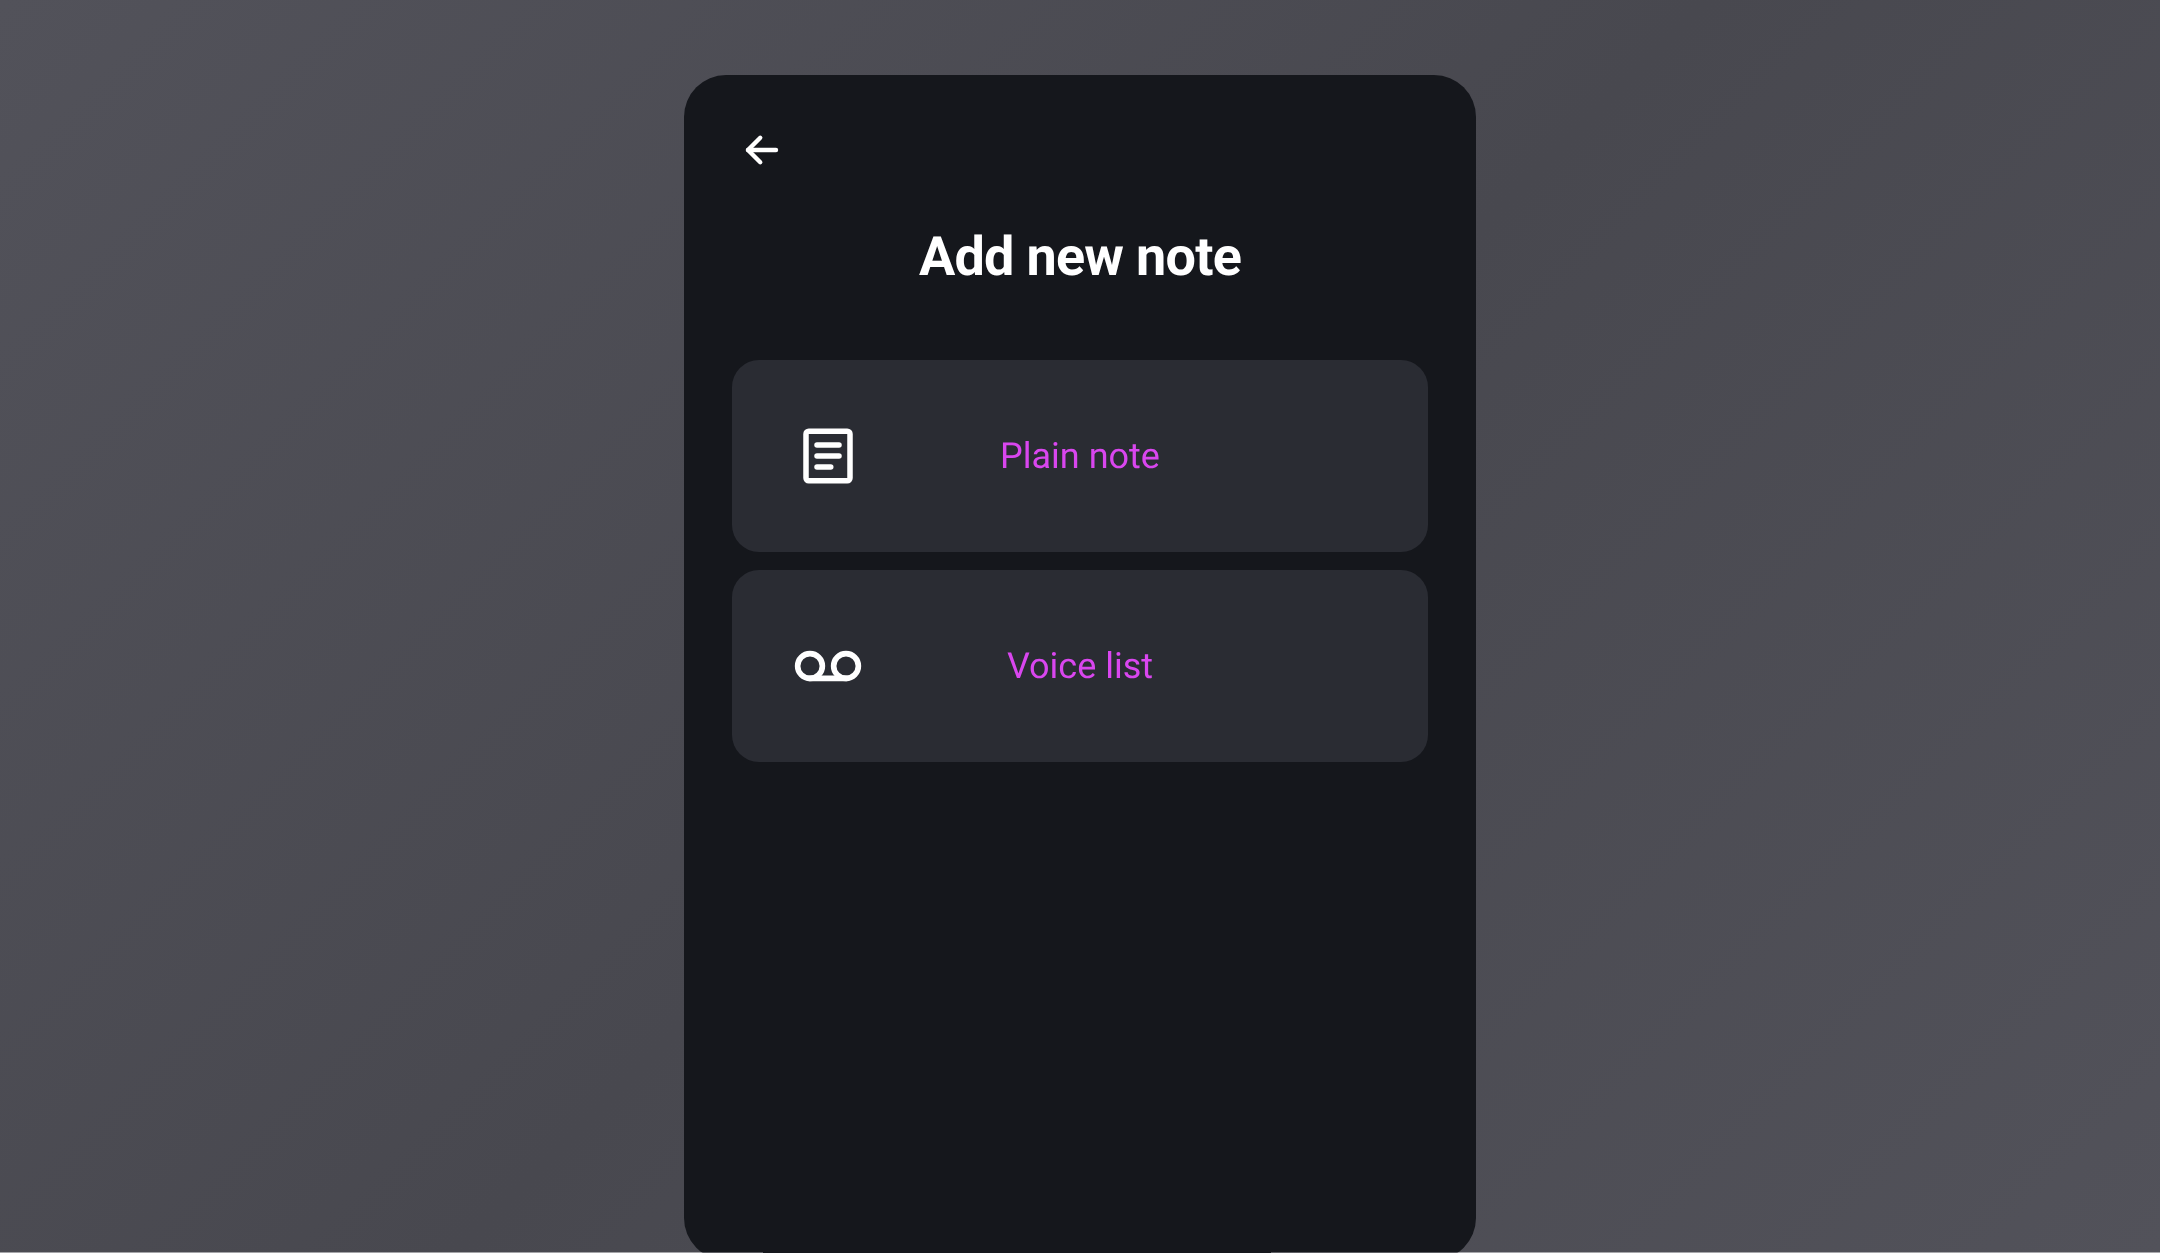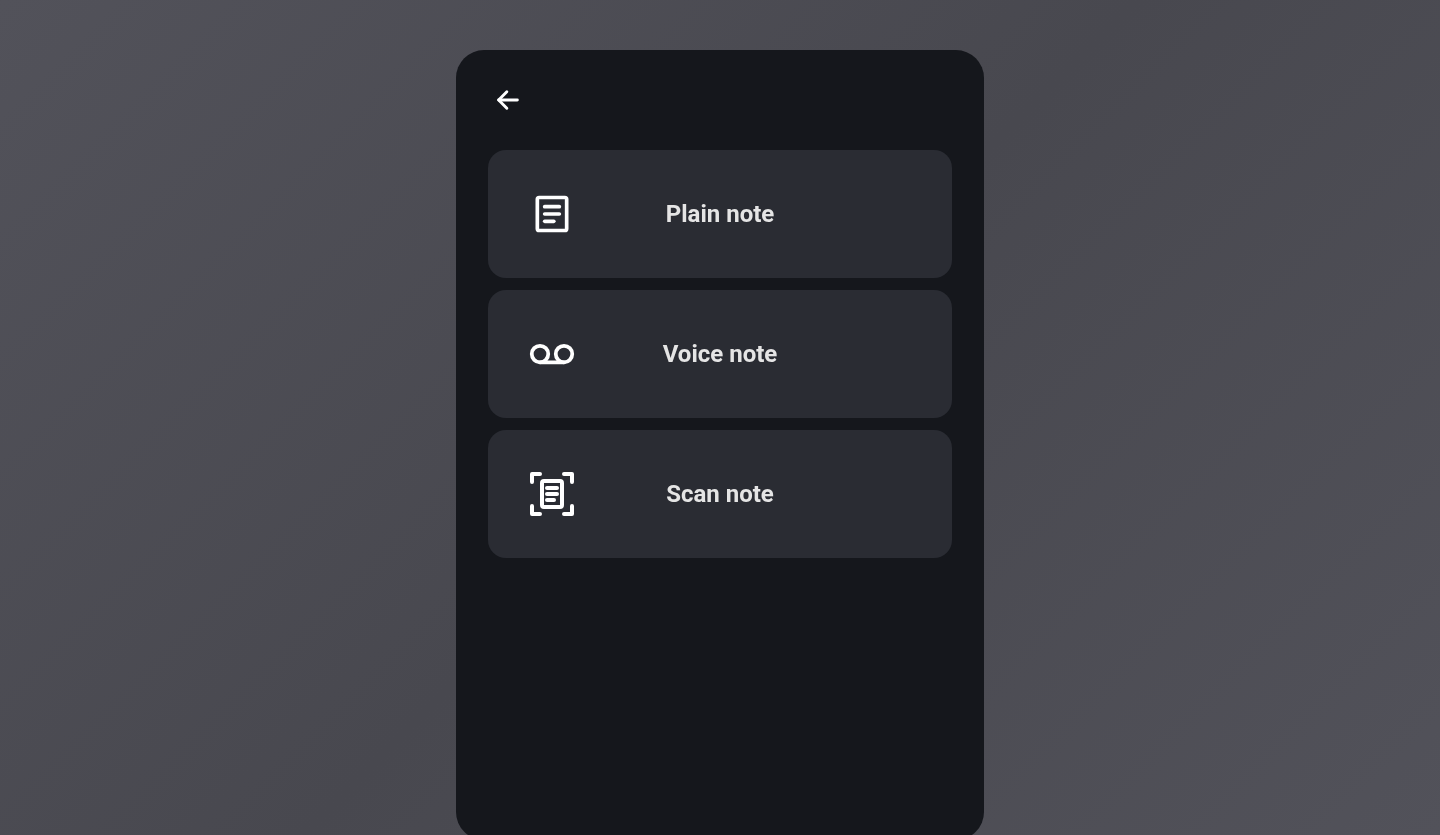--- a/index.html
+++ b/index.html
@@ -69,43 +69,44 @@
       width: 48px;
       height: 48px;
       display: flex;
       align-items: center;
       justify-content: center;
       color: #ffffff;
       flex-shrink: 0;
     }
 
     .option-label {
-      color: #e5e5e5;
+      color: #d946ef;
       font-size: 24px;
-      font-weight: 700;
+      font-weight: 400;
       position: absolute;
       left: 50%;
       transform: translateX(-50%);
       white-space: nowrap;
     }
   </style>
 </head>
 <body>
 
 <div class="card">
 
   <div class="back-button">
     <span>
       <svg width="28" height="28" viewBox="0 0 24 24" fill="none" stroke="currentColor" stroke-width="2.5" stroke-linecap="round" stroke-linejoin="round">
         <line x1="20" y1="12" x2="4" y2="12"></line>
         <polyline points="11 19 4 12 11 5"></polyline>
       </svg>
     </span>
   </div>
 
+  <h1 class="title">Add new note</h1>
 
   <div class="options">
 
     <div class="option">
       <span class="option-icon">
         <svg width="44" height="44" viewBox="0 0 24 24" fill="none" stroke="currentColor" stroke-width="2" stroke-linecap="round" stroke-linejoin="round">
           <rect x="4" y="3" width="16" height="18" rx="1"></rect>
           <line x1="8" y1="8" x2="16" y2="8"></line>
           <line x1="8" y1="12" x2="16" y2="12"></line>
           <line x1="8" y1="16" x2="13" y2="16"></line>
@@ -116,33 +117,18 @@
 
 
     <div class="option">
       <span class="option-icon">
         <svg width="58" height="44" viewBox="0 0 32 24" fill="none" stroke="currentColor" stroke-width="2.5" stroke-linecap="round" stroke-linejoin="round">
           <circle cx="8" cy="12" r="5.5"></circle>
           <circle cx="24" cy="12" r="5.5"></circle>
           <line x1="8" y1="17.5" x2="24" y2="17.5"></line>
         </svg>
       </span>
-      <span class="option-label">Voice note</span>
+      <span class="option-label">Voice list</span>
     </div>
 
-    <div class="option">
-      <span class="option-icon">
-        <svg width="48" height="48" viewBox="0 0 24 24" fill="none" stroke="currentColor" stroke-width="2" stroke-linecap="round" stroke-linejoin="round">
-          <path d="M2 6 L2 2 L6 2"></path>
-          <path d="M18 2 L22 2 L22 6"></path>
-          <path d="M22 18 L22 22 L18 22"></path>
-          <path d="M6 22 L2 22 L2 18"></path>
-          <rect x="7" y="5.5" width="10" height="13" rx="1"></rect>
-          <line x1="9.5" y1="9" x2="14.5" y2="9"></line>
-          <line x1="9.5" y1="12" x2="14.5" y2="12"></line>
-          <line x1="9.5" y1="15" x2="13" y2="15"></line>
-        </svg>
-      </span>
-      <span class="option-label">Scan note</span>
-    </div>
 
   </div>
 </div>
 
 </body></html>

